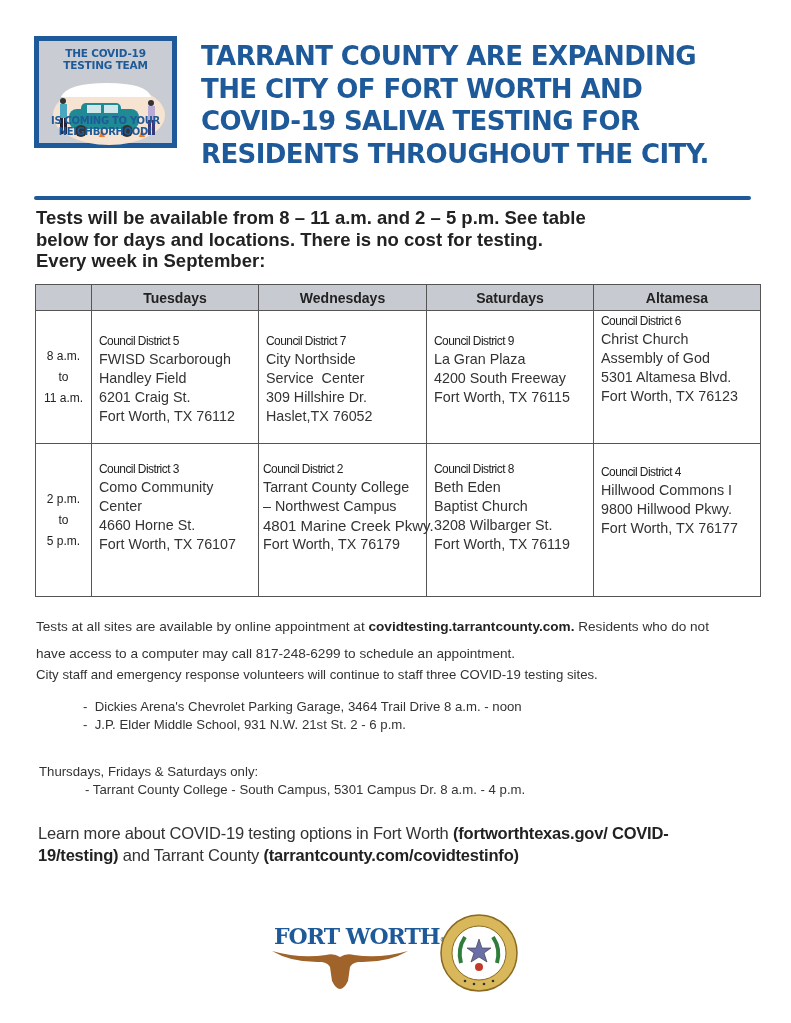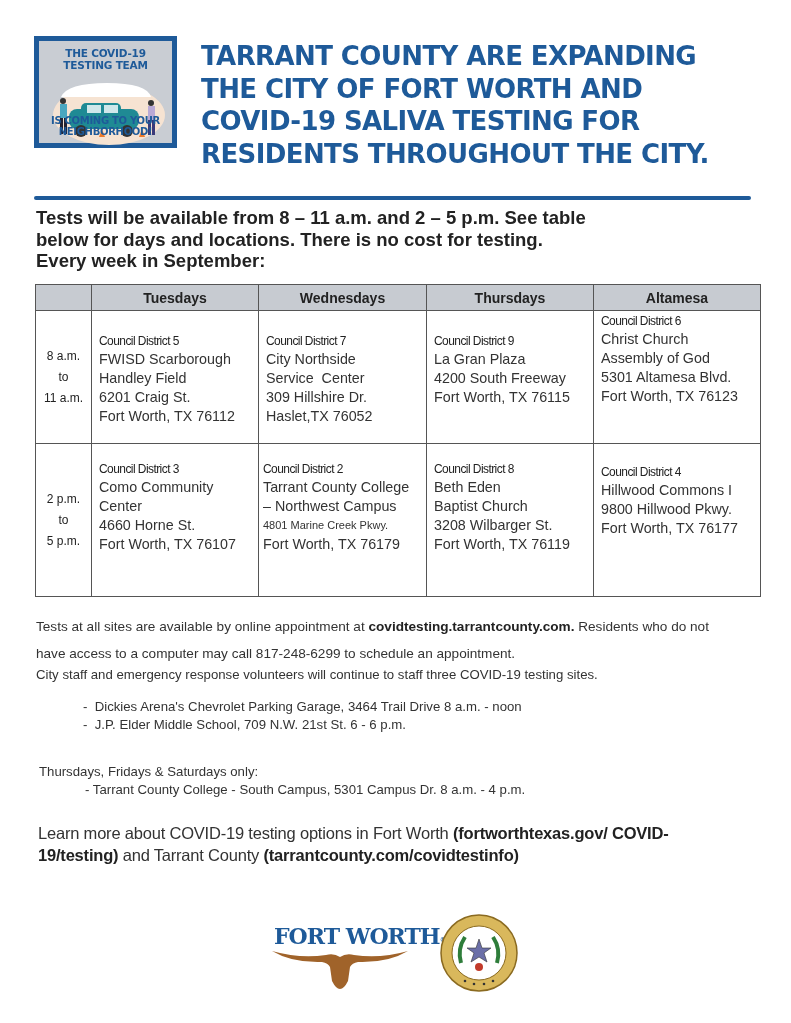--- a/index.html
+++ b/index.html
@@ -28,21 +28,21 @@
   .sched col.c2 { width: 168px; }
   .sched col.c3 { width: 167px; }
   .sched col.c4 { width: 167px; }
   .row-am td { height: 132px; }
   .row-pm td { height: 152px; }
   .time-cell { text-align: center; vertical-align: middle !important; font-size: 12px; line-height: 21px; color: #222; }
   .time-cell span { display: block; }
   .loc { padding: 20px 6px 0 7px; font-size: 14.3px; line-height: 19px; color: #333; }
   .loc .district { display: block; font-size: 13px; letter-spacing: -0.6px; color: #222; font-weight: normal; transform: scaleX(0.92); transform-origin: left; white-space: nowrap; }
   .loc .line { display: block; white-space: nowrap; }
-  .loc .small { font-size: 11px; }
+  .loc .small { font-size: 15px; }
   .pm .loc { padding-top: 15px; }
 
   
   .para { position: absolute; left: 36px; width: 700px; margin: 0; font-size: 13.6px; line-height: 27px; color: #333; }
   .para b { color: #222; }
   .p1 { top: 613px; }
   .p2 { top: 661px; font-size: 13.2px; }
   .list-block { position: absolute; left: 40px; width: 650px; font-size: 13.2px; line-height: 18px; color: #333; }
   .lb1 { top: 698px; }
   .lb2 { top: 763px; left: 39px; }
@@ -113,21 +113,21 @@
       <col class="c1">
       <col class="c2">
       <col class="c3">
       <col class="c4">
     </colgroup>
   <thead>
     <tr>
       <th></th>
       <th>Tuesdays</th>
       <th>Wednesdays</th>
-      <th>Thursdays</th>
+      <th>Saturdays</th>
       <th>Altamesa</th>
     </tr>
   </thead>
   <tbody>
     <tr class="row-am">
       <td class="time-cell">
         <span>8 a.m.</span>
         <span>to</span>
         <span>11 a.m.</span>
       </td>
@@ -211,21 +211,21 @@
     </tr>
   </tbody>
 </table>
 
 <p class="para p1"><span>Tests at all sites are available by online appointment at </span><b>covidtesting.tarrantcounty.com.</b><span> Residents who do not have access to a computer may call 817-248-6299 to schedule an appointment.</span></p>
 
 <p class="para p2">City staff and emergency response volunteers will continue to staff three COVID-19 testing sites.</p>
 
 <div class="list-block lb1">
   <span class="item" style="white-space:pre">-  Dickies Arena's Chevrolet Parking Garage, 3464 Trail Drive 8 a.m. - noon</span>
-  <span class="item" style="white-space:pre">-  J.P. Elder Middle School, 709 N.W. 21st St. 6 - 6 p.m.</span>
+  <span class="item" style="white-space:pre">-  J.P. Elder Middle School, 931 N.W. 21st St. 2 - 6 p.m.</span>
 </div>
 <div class="list-block lb2">
   <span style="display:block">Thursdays, Fridays &amp; Saturdays only:</span>
   <span class="item">- Tarrant County College - South Campus, 5301 Campus Dr. 8 a.m. - 4 p.m.</span>
 </div>
 
 <p class="learn"><span>Learn more about COVID-19 testing options in Fort Worth </span><b>(fortworthtexas.gov/ COVID-19/testing)</b><span> and Tarrant County </span><b>(tarrantcounty.com/covidtestinfo)</b></p>
 
 <div class="fw-logo">
   <div class="fw-text"><span>FORT WORTH</span><span class="small-r">®</span></div>

